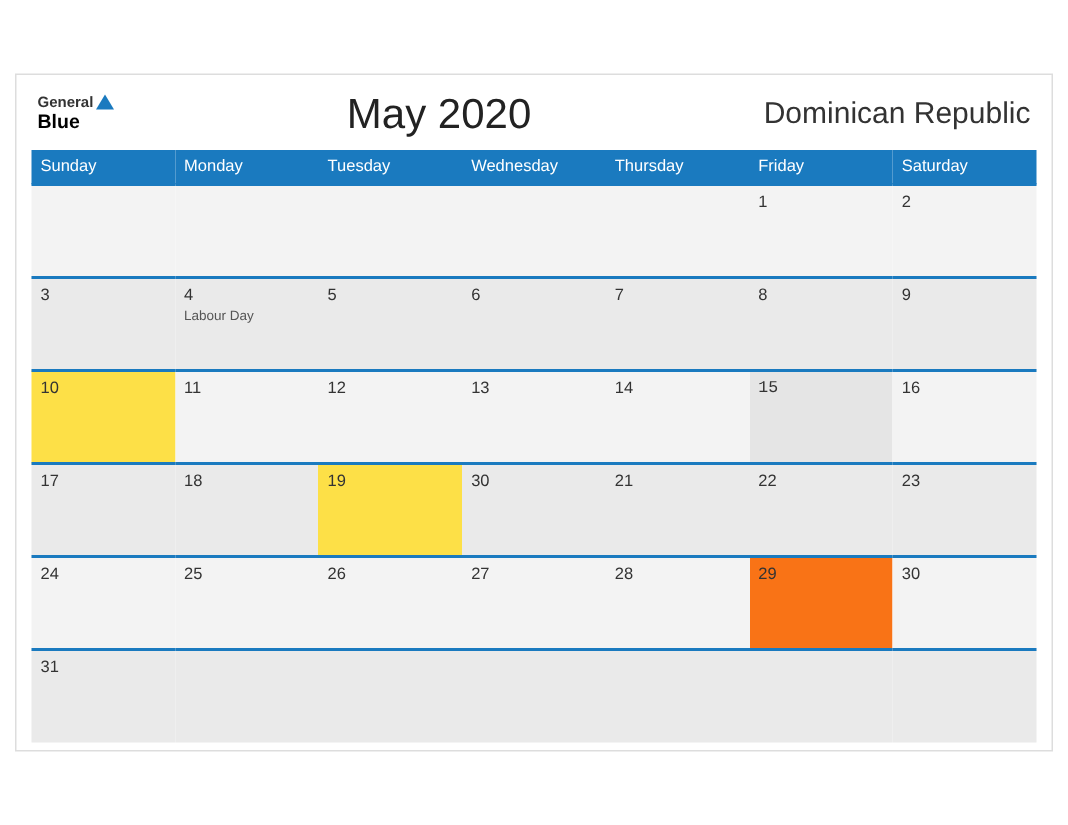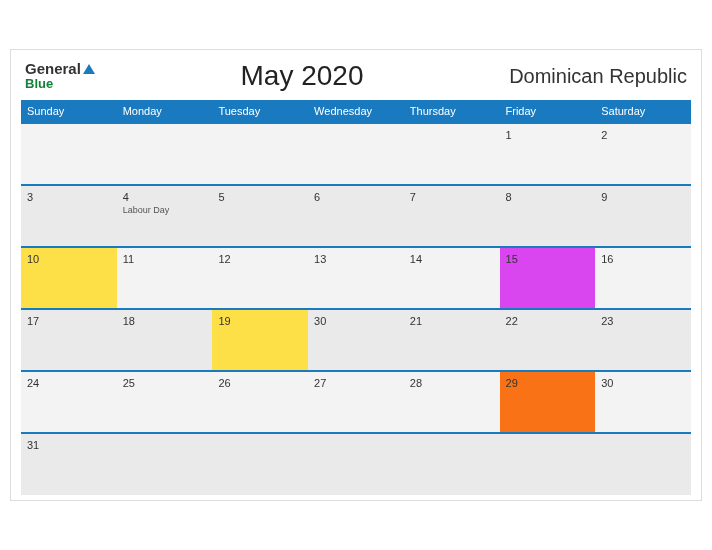--- a/index.html
+++ b/index.html
@@ -25,28 +25,28 @@
       margin-bottom: 8px;
       padding: 0 4px;
     }
     .logo-area {
       display: flex;
       flex-direction: column;
       align-items: flex-start;
       line-height: 1.1;
     }
     .logo-general {
-      font-size: 15px;
+      font-size: 10px;
       font-weight: bold;
       color: #333;
     }
     .logo-blue {
       font-size: 13px;
       font-weight: bold;
-      color: #15803d;
+      color: #000000;
     }
     .logo-triangle {
       display: inline-block;
       width: 0;
       height: 0;
       border-left: 6px solid transparent;
       border-right: 6px solid transparent;
       border-bottom: 10px solid #1a7abf;
       margin-left: 2px;
       vertical-align: middle;
@@ -185,21 +185,21 @@
           </td>
           <td style="background-color: rgb(243, 243, 243);">
             <span class="day-number">12</span>
           </td>
           <td style="background-color: rgb(243, 243, 243);">
             <span class="day-number">13</span>
           </td>
           <td style="background-color: rgb(243, 243, 243);">
             <span class="day-number">14</span>
           </td>
-          <td style="background-color: #d946ef;">
+          <td style="background-color: #e5e5e5; font-family: Liberation Mono, monospace;">
             <span class="day-number">15</span>
           </td>
           <td style="background-color: rgb(243, 243, 243);">
             <span class="day-number">16</span>
           </td>
         </tr>
         <tr>
           <td style="background-color: rgb(234, 234, 234);">
             <span class="day-number">17</span>
           </td>

